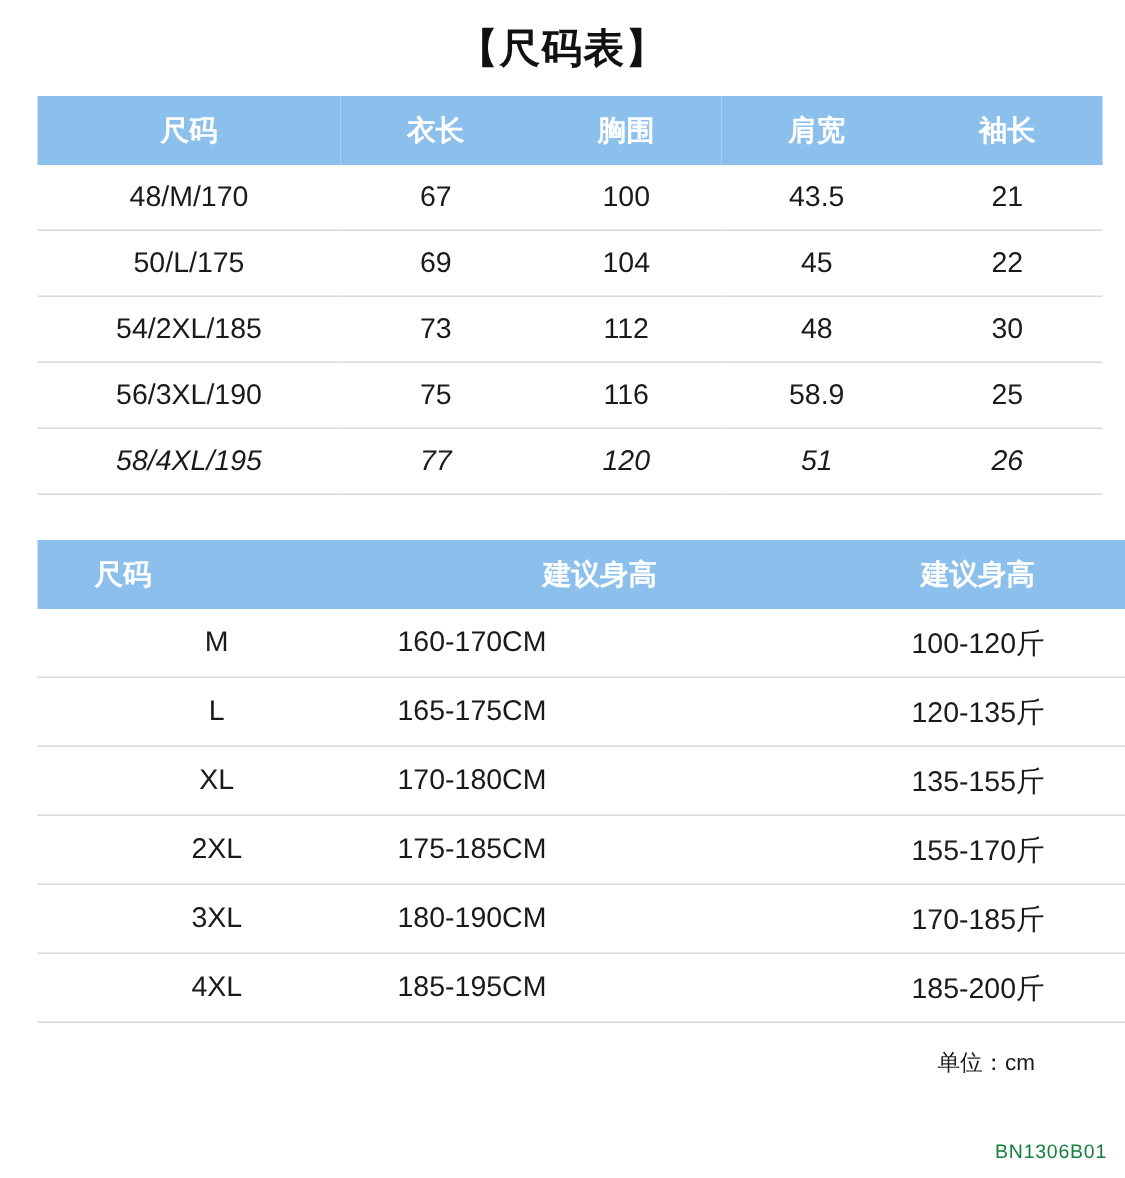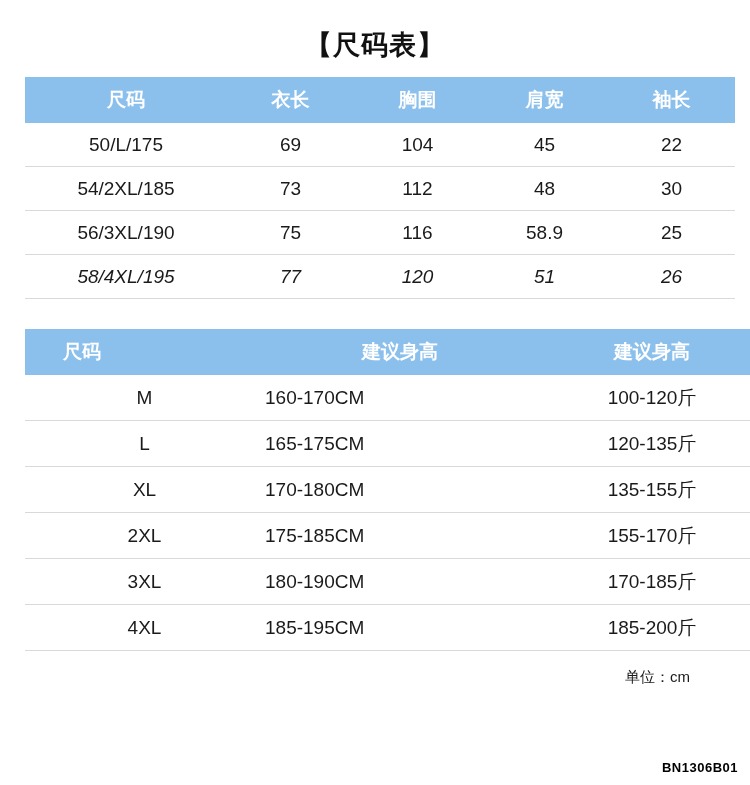--- a/index.html
+++ b/index.html
@@ -19,21 +19,21 @@
     width: 750px;
     height: 785px;
     box-sizing: border-box;
   }
   .title {
     text-align: center;
     font-size: 27px;
     font-weight: bold;
     letter-spacing: 1px;
     color: #111111;
-    padding-top: 27px;
+    padding-top: 14px;
     padding-bottom: 14px;
   }
   table {
     border-collapse: collapse;
     table-layout: fixed;
   }
   .size-table {
     width: 700px;
     margin: 0 25px;
   }
@@ -108,22 +108,22 @@
     position: absolute;
     left: 600px;
     top: 17px;
     white-space: nowrap;
   }
   .code {
     position: absolute;
     right: 12px;
     bottom: 10px;
     font-size: 13px;
-    font-weight: bold;
-    color: #000000;
+    font-weight: normal;
+    color: #15803d;
     letter-spacing: 0.5px;
   }
 </style>
 </head>
 <body>
 
 <div class="page">
 
   <div class="title">【尺码表】</div>
 
@@ -132,20 +132,27 @@
       <tr>
         <th style="width:200px">尺码</th>
         <th style="width:125px">衣长</th>
         <th style="width:125px">胸围</th>
         <th style="width:125px">肩宽</th>
         <th style="width:125px">袖长</th>
       </tr>
     </thead>
     <tbody>
       <tr>
+        <td>48/M/170</td>
+        <td>67</td>
+        <td>100</td>
+        <td>43.5</td>
+        <td>21</td>
+      </tr>
+      <tr>
         <td>50/L/175</td>
         <td>69</td>
         <td>104</td>
         <td>45</td>
         <td>22</td>
       </tr>
       <tr>
         <td>54/2XL/185</td>
         <td>73</td>
         <td>112</td>

